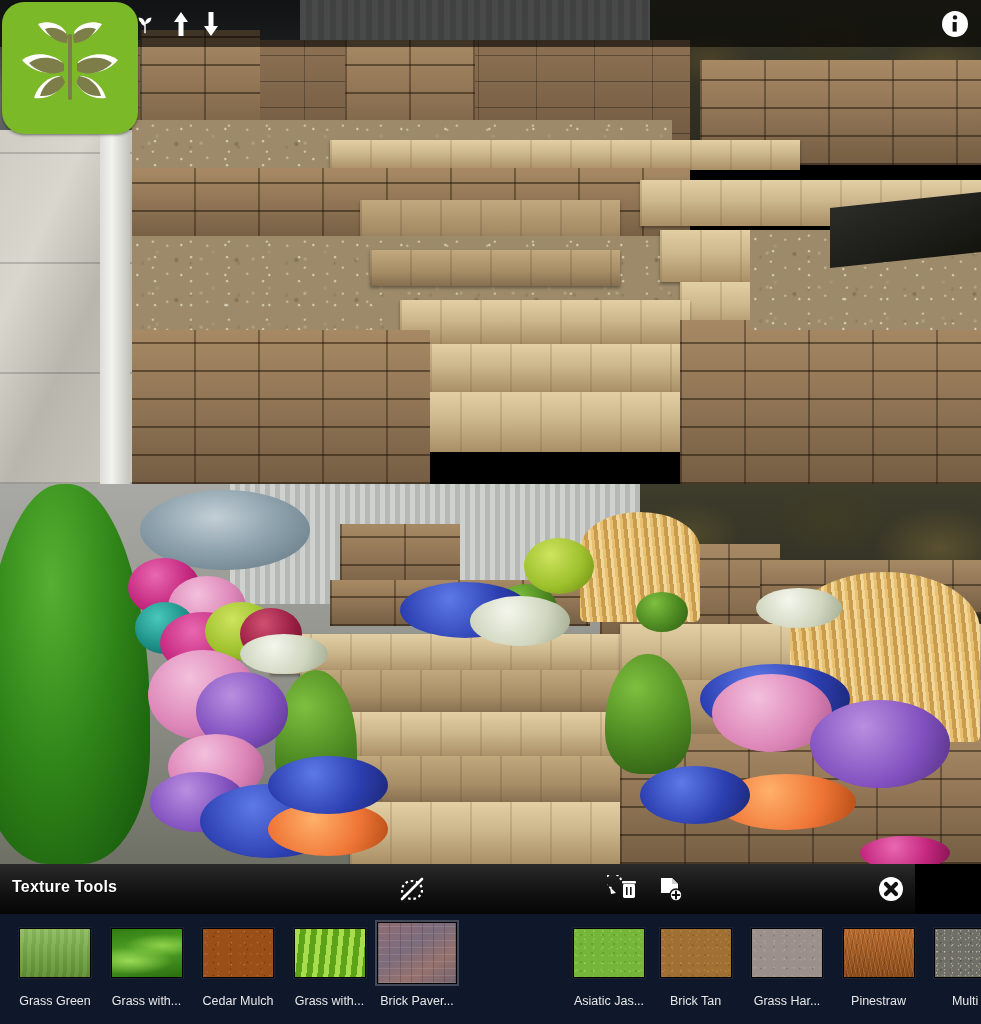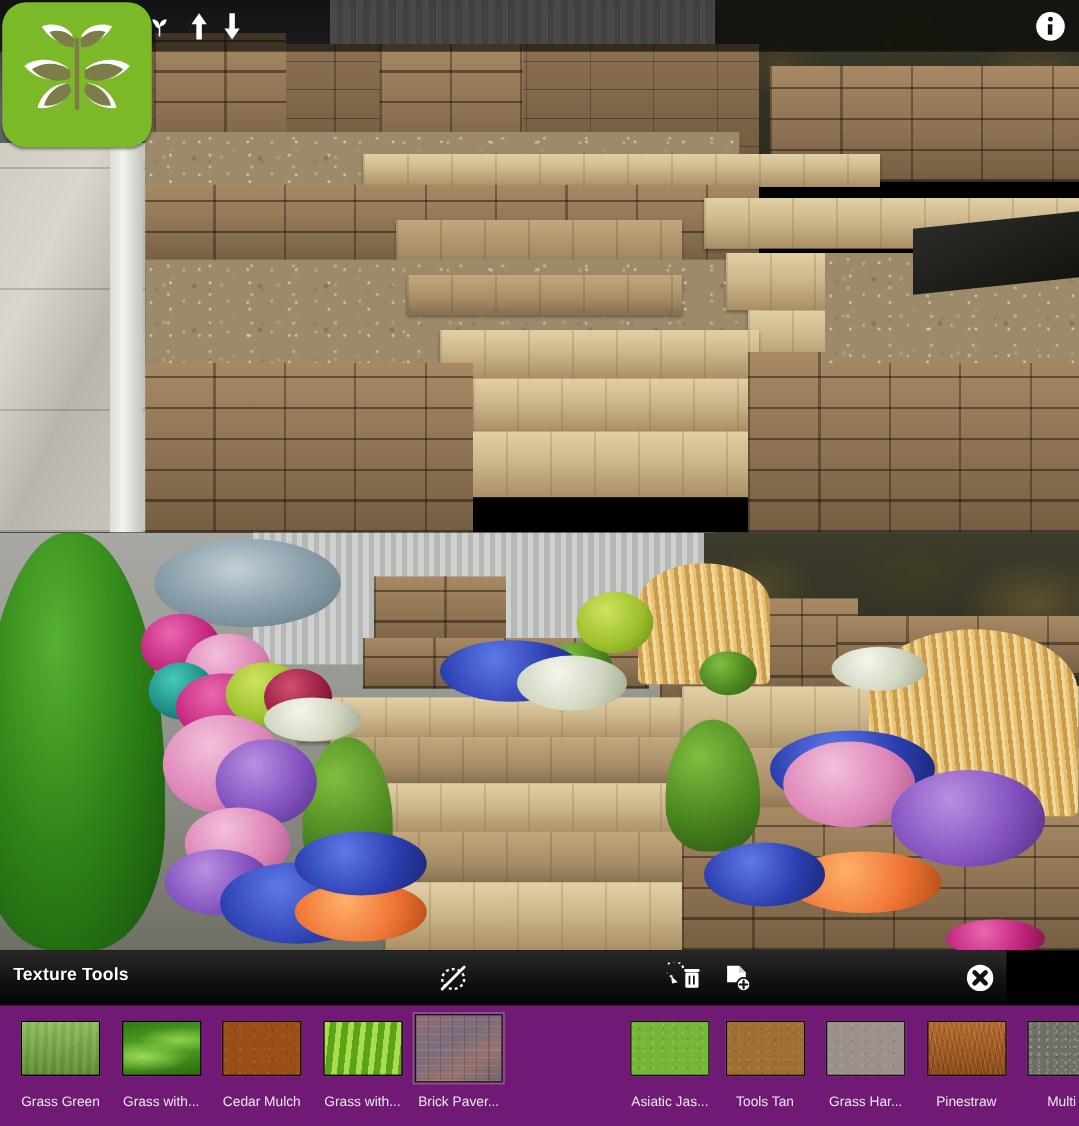--- a/index.html
+++ b/index.html
@@ -191,21 +191,21 @@
     cursor: pointer;
   }
   #icon-clear-sel  { left: 394px; }
   #icon-delete-sel { left: 605px; }
   #icon-add-layer  { left: 652px; }
   #icon-close      { left: 874px; top: 9px; width: 34px; height: 32px; }
 
   #texture-strip {
     position: relative;
     width: 981px; height: 110px;
-    background: #701a75;
+    background: #0f172a;
     overflow: hidden;
     padding-left: 20px;
   }
   .texture-item {
     position: absolute; top: 0;
     width: 92px; height: 110px;
     cursor: pointer;
     text-align: center;
   }
   .texture-thumb {
@@ -516,21 +516,21 @@
         <div class="texture-item selected" style="left: 371px;">
           <div class="texture-thumb tx-brick-paver"></div>
           <div class="texture-label">Brick Paver...</div>
         </div>
         <div class="texture-item" style="left: 563px;">
           <div class="texture-thumb tx-asiatic-jas"></div>
           <div class="texture-label">Asiatic Jas...</div>
         </div>
         <div class="texture-item" style="left: 649.5px;">
           <div class="texture-thumb tx-mulch-tan"></div>
-          <div class="texture-label">Tools Tan</div>
+          <div class="texture-label">Brick Tan</div>
         </div>
         <div class="texture-item" style="left: 741px;">
           <div class="texture-thumb tx-mulch-hardwood"></div>
           <div class="texture-label">Grass Har...</div>
         </div>
         <div class="texture-item" style="left: 832.5px;">
           <div class="texture-thumb tx-pinestraw"></div>
           <div class="texture-label">Pinestraw</div>
         </div>
         <div class="texture-item" style="left: 924px;">

